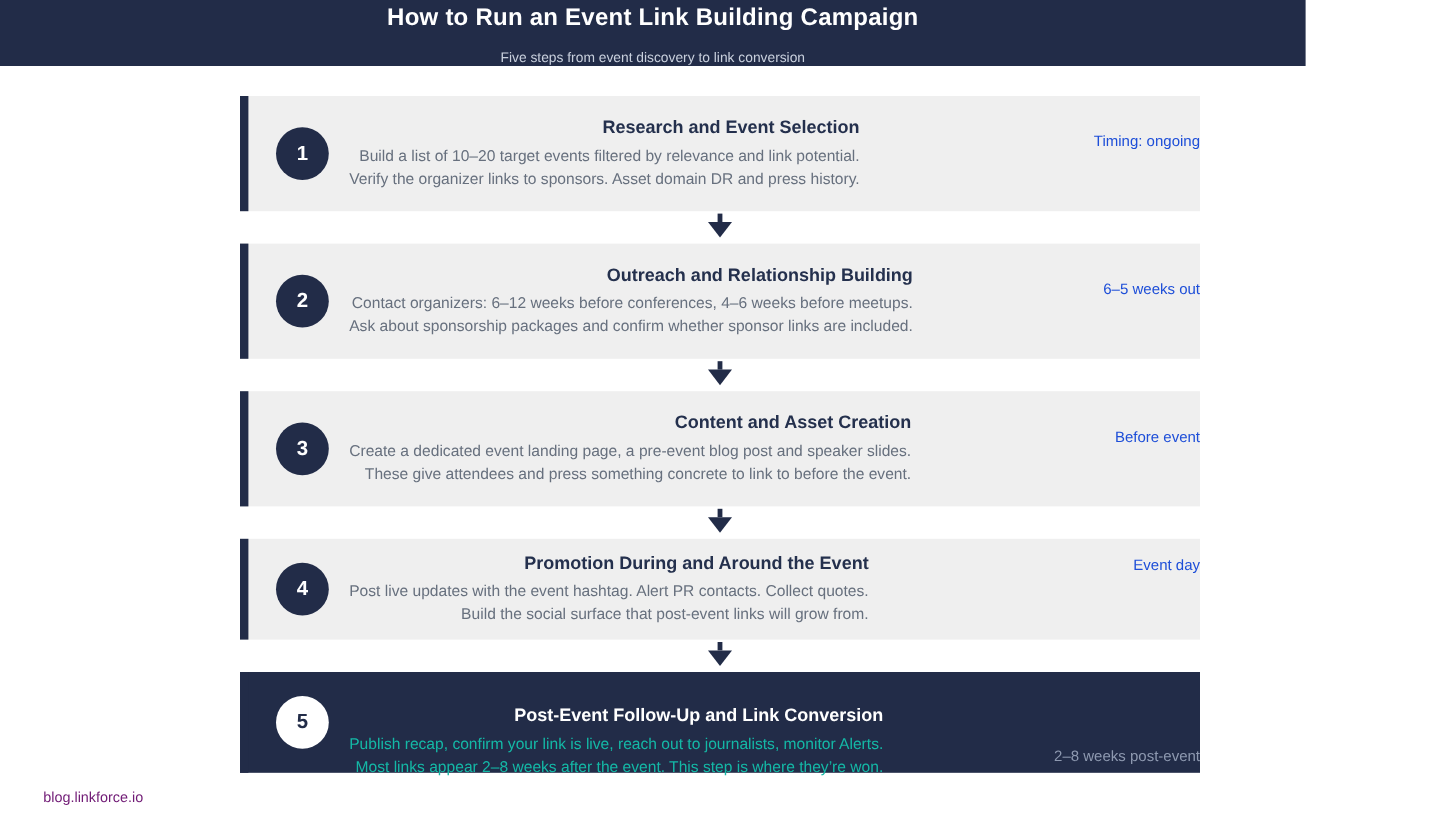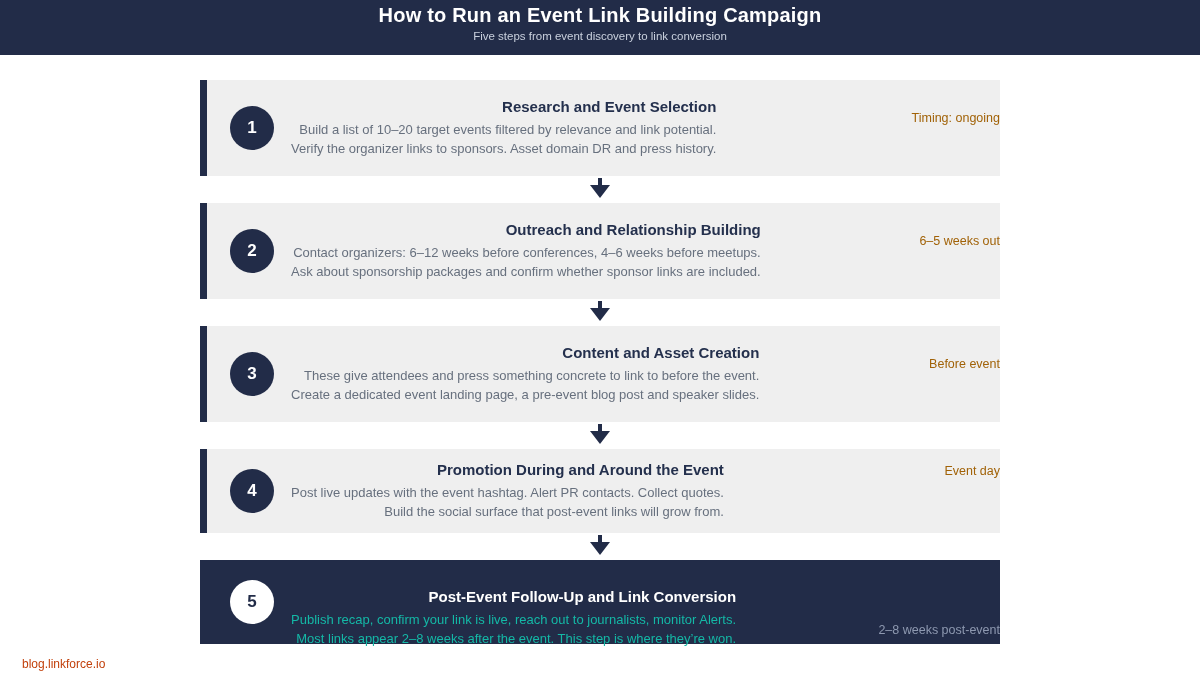--- a/index.html
+++ b/index.html
@@ -10,27 +10,27 @@
   }
   .page {
     position: relative;
     width: 1200px;
     height: 684px;
     overflow: hidden;
     background: #ffffff;
   }
   
   .header {
-    width: 1200px;
+    width: 1088px;
     height: 55px;
     background: #222c48;
     display: flex;
     flex-direction: column;
     align-items: center;
-    justify-content: flex-start;
+    justify-content: space-between;
     gap: 3px;
     padding-top: 4px;
   }
   .header .title {
     color: #ffffff;
     font-size: 20px;
     font-weight: 700;
     letter-spacing: 0.2px;
   }
   .header .subtitle {
@@ -86,21 +86,21 @@
     font-size: 13px;
     line-height: 19px;
     color: #67707e;
   }
   .card.dark .step-line { color: #14b8a6; }
   .timing {
     position: absolute;
     right: 0px;
     top: 31px;
     font-size: 12.5px;
-    color: #a16207;
+    color: #1d4ed8;
   }
   .card.compact .timing { top: 15px; }
   .card.dark .timing { color: #8e99b0; margin-top: 48px; }
   
   .arrow-gap {
     height: 27px;
     display: flex;
     flex-direction: column;
     align-items: center;
     justify-content: flex-start;
@@ -114,24 +114,24 @@
   .arrow-head {
     width: 0;
     height: 0;
     border-left: 10px solid transparent;
     border-right: 10px solid transparent;
     border-top: 13px solid #222c48;
   }
   
   .footer {
     position: absolute;
-    left: 22px;
+    left: 36px;
     bottom: 13px;
     font-size: 12px;
-    color: #c2410c;
+    color: #701a75;
   }
 </style>
 </head>
 <body>
 
 <div class="page">
 
   <div class="header">
     <div class="title">How to Run an Event Link Building Campaign</div>
     <div class="subtitle">Five steps from event discovery to link conversion</div>
@@ -166,22 +166,22 @@
 
     <div class="arrow-gap">
       <div class="arrow-stem"></div>
       <div class="arrow-head"></div>
     </div>
 
     <div class="card">
       <div class="circle">3</div>
       <div class="content">
         <div class="step-title">Content and Asset Creation</div>
+        <div class="step-line">Create a dedicated event landing page, a pre-event blog post and speaker slides.</div>
         <div class="step-line">These give attendees and press something concrete to link to before the event.</div>
-        <div class="step-line">Create a dedicated event landing page, a pre-event blog post and speaker slides.</div>
       </div>
       <div class="timing">Before event</div>
     </div>
 
     <div class="arrow-gap">
       <div class="arrow-stem"></div>
       <div class="arrow-head"></div>
     </div>
 
     <div class="card compact">

